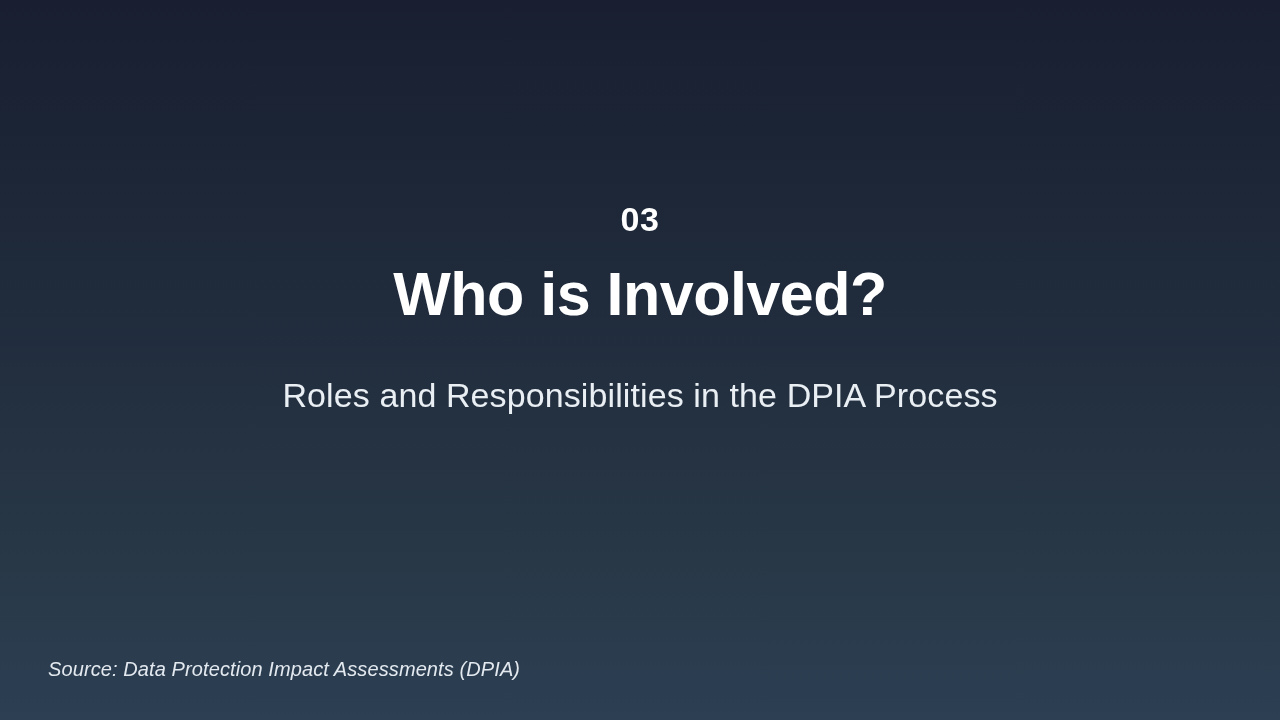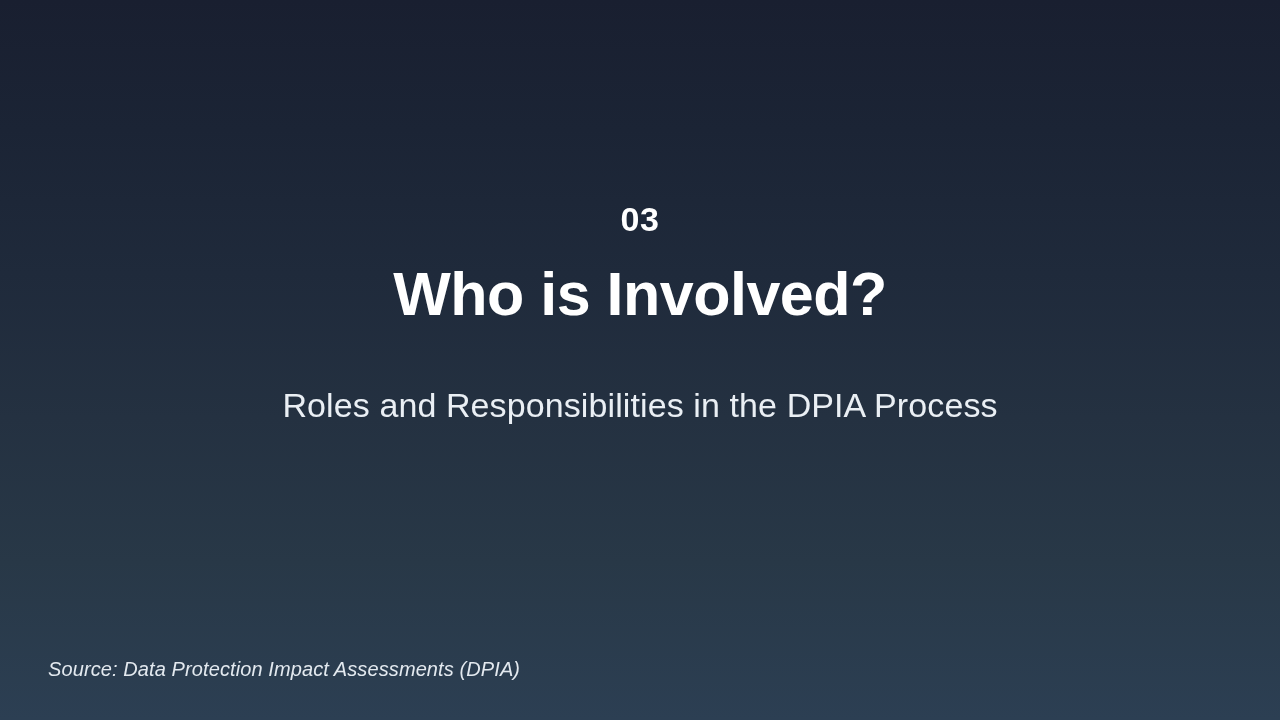--- a/index.html
+++ b/index.html
@@ -49,21 +49,21 @@
     letter-spacing: 0.5px;
     color: #ffffff;
     margin: 0;
     padding: 0;
     height: 38px;
     display: flex;
     align-items: center;
   }
 
   .slide-title {
-    margin: 17px;
+    margin: 7px;
     padding: 0;
     margin-top: 24px;
     font-size: 61px;
     font-weight: 700;
     line-height: 1.08;
     letter-spacing: -0.5px;
     color: #ffffff;
     white-space: nowrap;
   }
 

